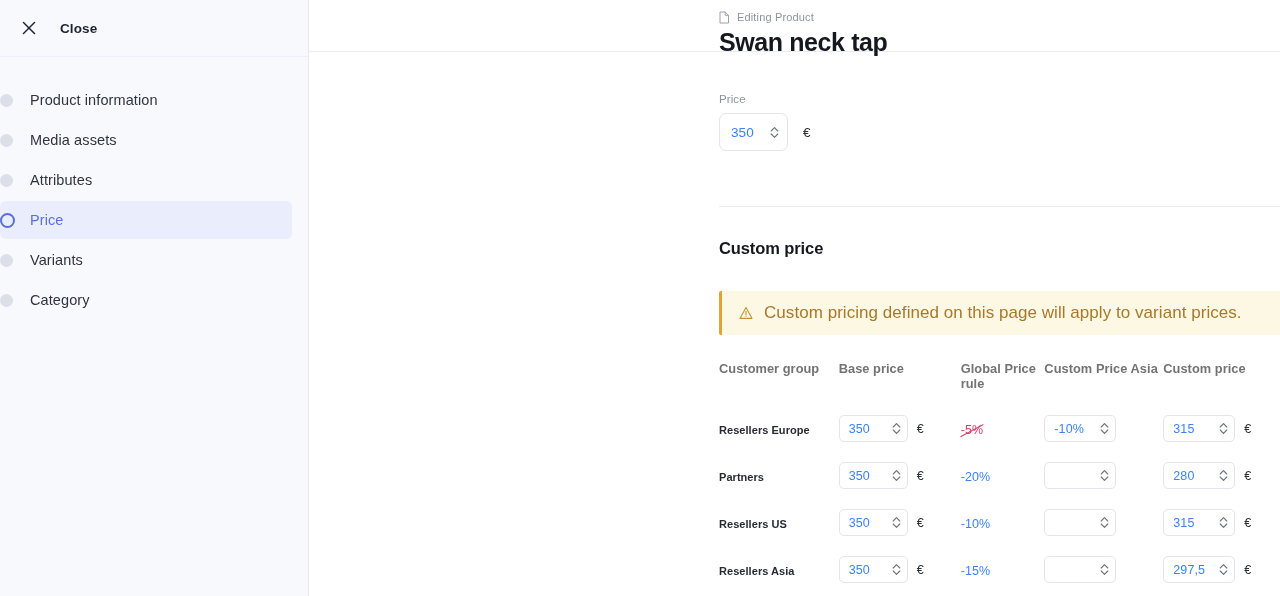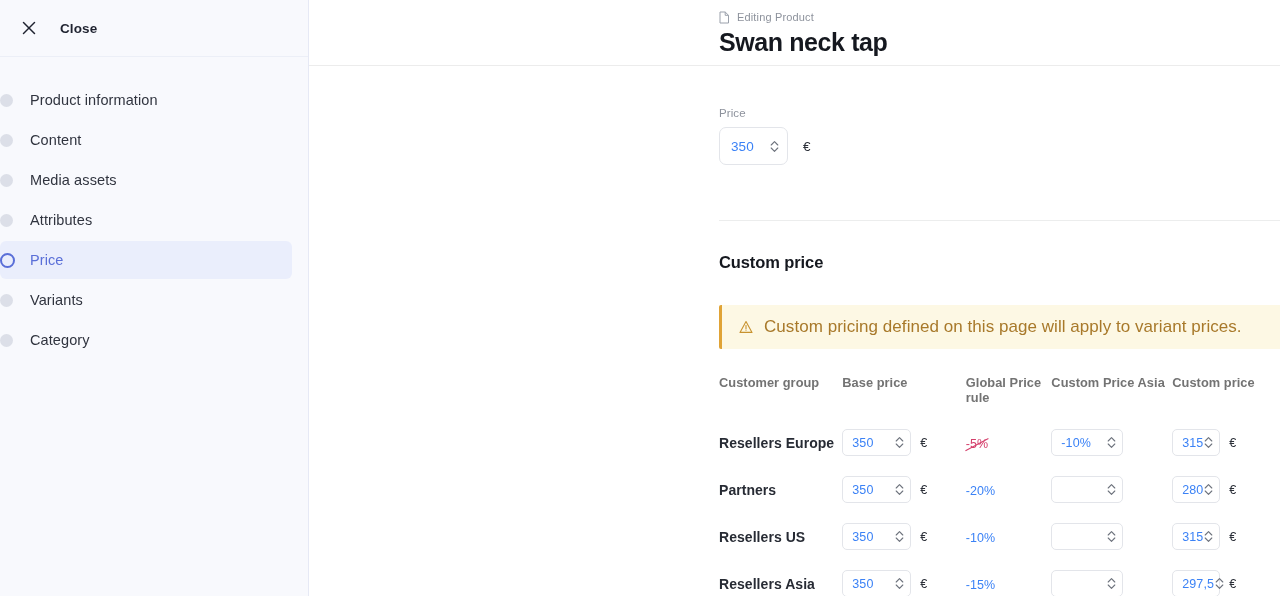--- a/index.html
+++ b/index.html
@@ -118,21 +118,21 @@
   
   .main {
     position: relative;
     flex: 1 1 auto;
     height: 596px;
     background: #ffffff;
     overflow: hidden;
   }
 
   .main-header {
-    height: 66px;
+    height: 52px;
     border-bottom: 1px solid #ececec;
     padding: 4px 0 8px 410px;
   }
 
   .breadcrumb {
     display: flex;
     align-items: center;
     gap: 7px;
     height: 18px;
     margin-top: 4px;
@@ -278,21 +278,21 @@
     height: 46px;
   }
 
   .col-group  { width: 168px; }
   .col-base   { width: 152px; }
   .col-global { width: 119px; }
   .col-rule   { width: 157px; }
   .col-custom { width: 140px; }
 
   .group-name {
-    font-size: 14px;
+    font-size: 11px;
     font-weight: bold;
     color: #272b34;
     letter-spacing: 0.05px;
   }
 
   .cell-input {
     display: flex;
     align-items: center;
   }
 
@@ -306,21 +306,21 @@
     font-size: 12.5px;
   }
 
   .cell-input .euro {
     font-size: 12.5px;
     margin-left: 9px;
   }
 
   .w-base   { width: 69px; }
   .w-rule   { width: 72px; }
-  .w-custom { width: 48px; text-align: center; }
+  .w-custom { width: 72px; text-align: center; }
 
   .rule-text {
     font-size: 12.5px;
     color: #3b82f6;
     letter-spacing: 0.05px;
   }
 
   .rule-text.struck {
     position: relative;
     color: #d43f6b;
@@ -359,24 +359,20 @@
       </button>
     </div>
 
     <nav class="nav">
 
       <div class="nav-item">
         <span class="bullet"></span>
         <span class="nav-label">Product information</span>
       </div>
 
-      <div class="nav-item">
-        <span class="bullet"></span>
-        <span class="nav-label">Content</span>
-      </div>
 
       <div class="nav-item">
         <span class="bullet"></span>
         <span class="nav-label">Media assets</span>
       </div>
 
       <div class="nav-item">
         <span class="bullet"></span>
         <span class="nav-label">Attributes</span>
       </div>

